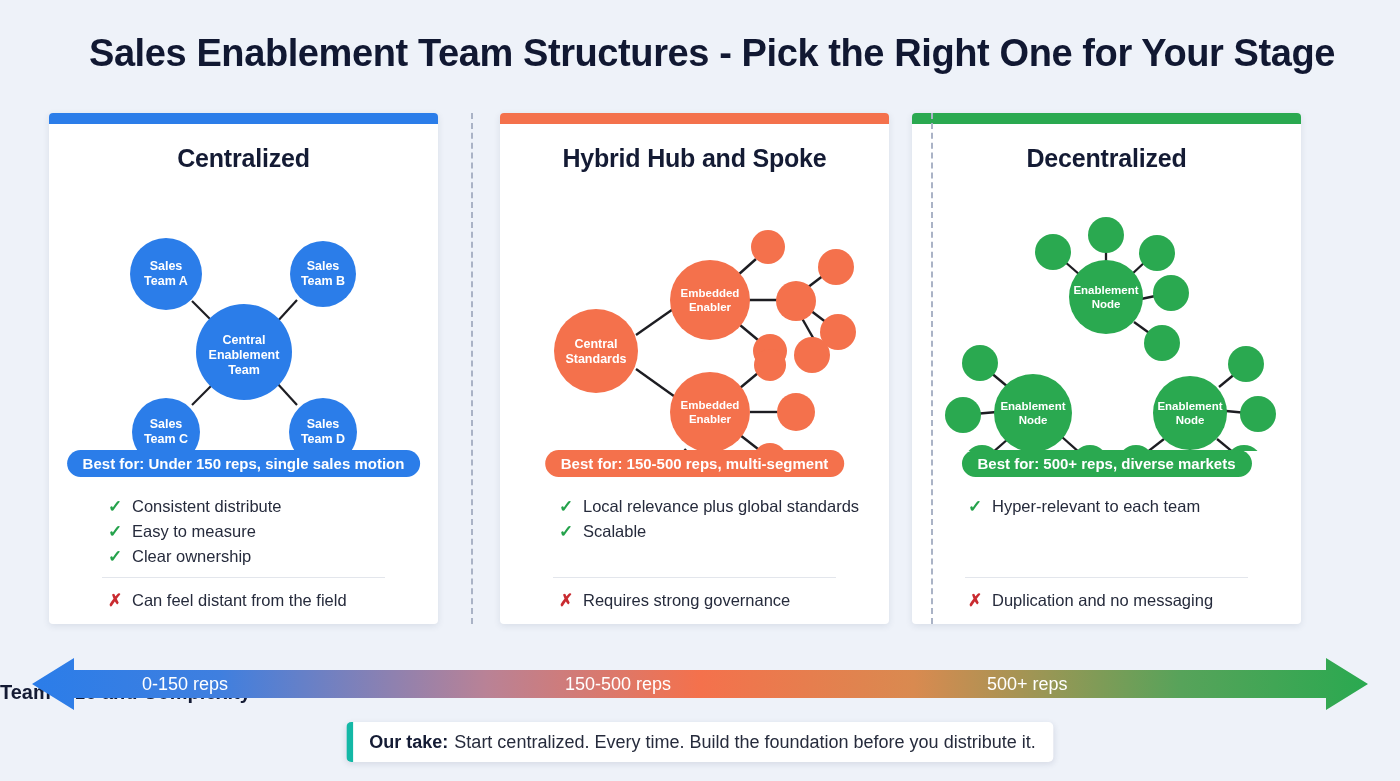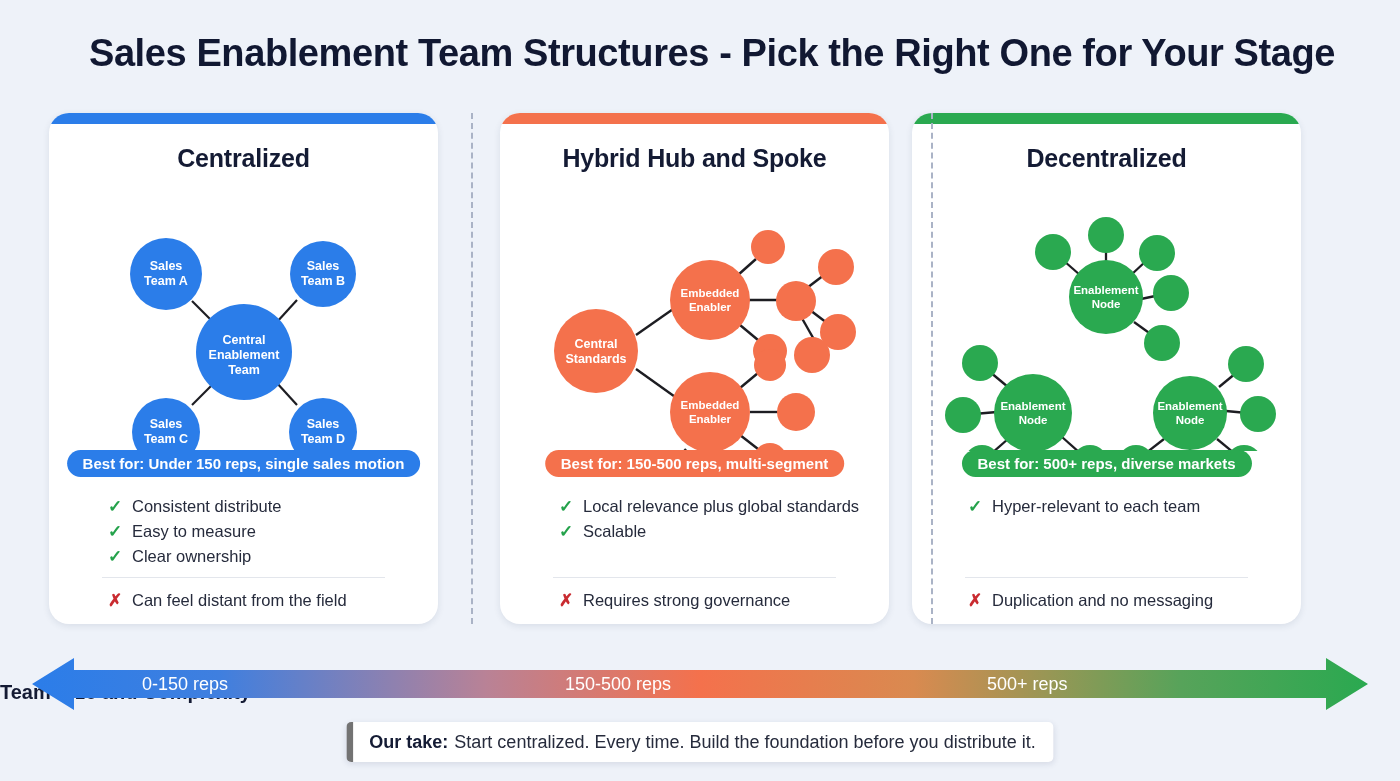--- a/index.html
+++ b/index.html
@@ -37,21 +37,21 @@
     left: 49px;
     width: 1302px;
     height: 511px;
   }
   .card {
     position: absolute;
     top: 0;
     width: 389px;
     height: 511px;
     background: #ffffff;
-    border-radius: 20px;
+    border-radius: 4px;
     box-shadow: 0 2px 7px rgba(30, 45, 80, 0.10);
     overflow: hidden;
   }
   .card.c0 { left: 0px; }
   .card.c1 { left: 451px; }
   .card.c2 { left: 863px; }
 
   .card-accent {
     position: absolute;
     top: 0; left: 0;
@@ -192,21 +192,21 @@
   .tick.t1 { left: 533px;  width: 270px; }
   .tick.t2 { left: 955px;  width: 270px; }
 
   
   .take {
     position: absolute;
     top: 722px;
     left: 50%;
     transform: translateX(-50%);
     background: #ffffff;
-    border-left: 7px solid #737373;
+    border-left: 7px solid #14b8a6;
     border-radius: 5px;
     box-shadow: 0 2px 6px rgba(30, 45, 80, 0.12);
     height: 40px;
     display: flex;
     align-items: center;
     padding: 0 18px 0 16px;
     white-space: nowrap;
   }
   .take-strong {
     font-size: 18px;

